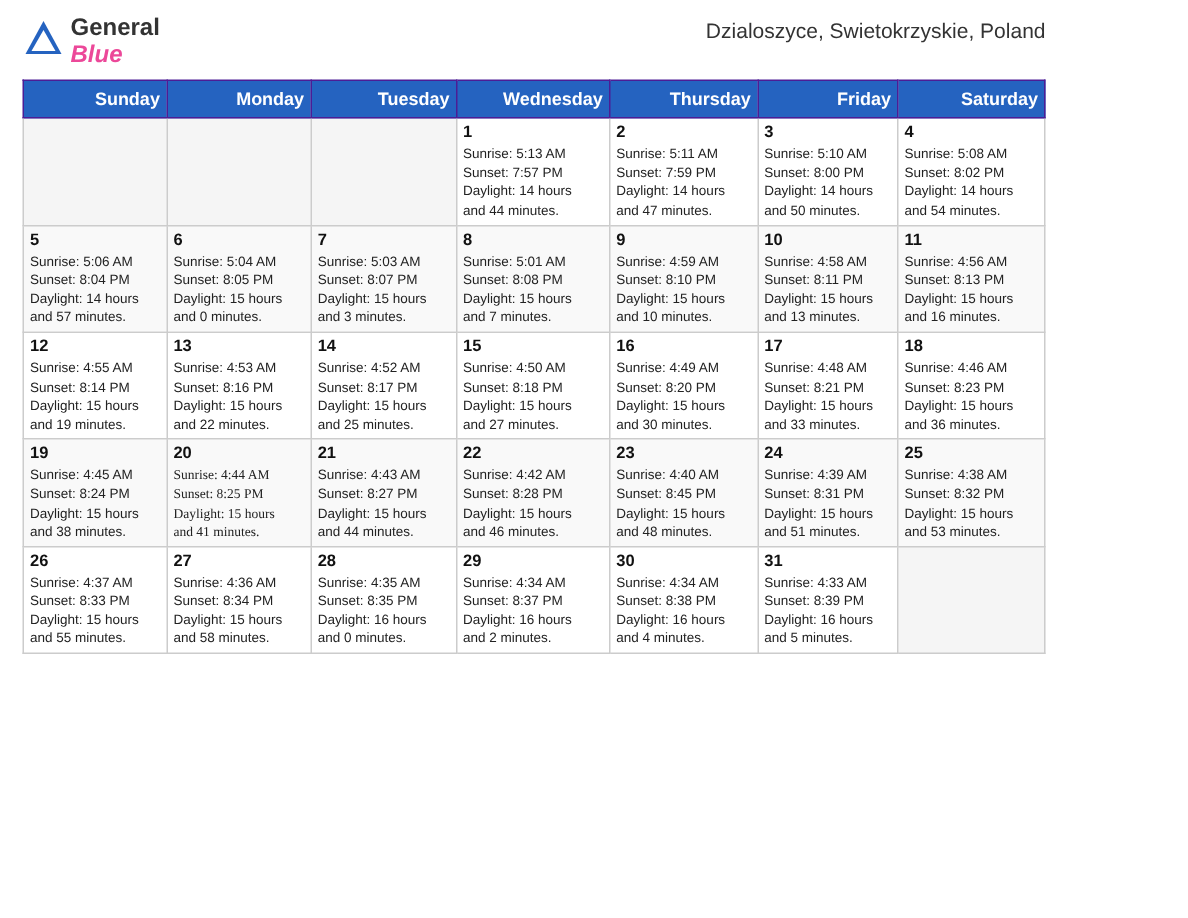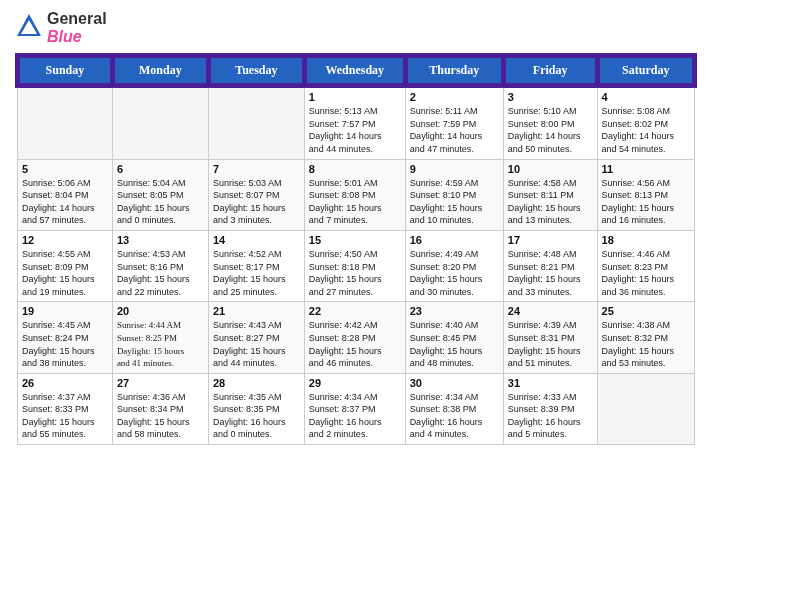--- a/index.html
+++ b/index.html
@@ -57,23 +57,22 @@
     .calendar {
       width: 100%;
       border-collapse: collapse;
     }
     .calendar th {
       background: #2563c0;
       color: #fff;
       font-size: 12px;
       font-weight: bold;
       padding: 5px 4px;
-      text-align: center;
-      border: 5px solid #4c1d95;
-      font-family: Liberation Serif, serif;
+      text-align: right;
+      border: 1px solid #4c1d95;
     }
     .calendar td {
       border: 1px solid #ccc;
       vertical-align: top;
       padding: 3px 4px;
       font-size: 9.5px;
       color: #222;
       width: 113px;
       min-height: 80px;
       background: #fff;
@@ -109,20 +108,21 @@
       <svg class="logo-icon" viewBox="0 0 28 28">
         <polygon points="14,2 26,24 2,24" fill="#2563c0"></polygon>
         <polygon points="14,8 22,22 6,22" fill="#fff"></polygon>
       </svg>
       <div class="logo-text">
         <span class="logo-general">General</span>
         <span class="logo-blue">Blue</span>
       </div>
     </div>
     <div class="title-block">
+      <div class="location">Dzialoszyce, Swietokrzyskie, Poland</div>
     </div>
   </div>
 
   <table class="calendar">
     <thead>
       <tr>
       <th>Sunday</th>
           <th>Monday</th>
           <th>Tuesday</th>
           <th>Wednesday</th>
@@ -213,21 +213,21 @@
             <div class="cell-info" style="white-space: pre-line;">Sunrise: 4:56 AM
 Sunset: 8:13 PM
 Daylight: 15 hours
 and 16 minutes.</div>
           </td>
         </tr>
         <tr>
           <td>
             <div class="day-num">12</div>
             <div class="cell-info" style="white-space: pre-line;">Sunrise: 4:55 AM
-Sunset: 8:09 PM
+Sunset: 8:14 PM
 Daylight: 15 hours
 and 19 minutes.</div>
           </td>
           <td>
             <div class="day-num">13</div>
             <div class="cell-info" style="white-space: pre-line;">Sunrise: 4:53 AM
 Sunset: 8:16 PM
 Daylight: 15 hours
 and 22 minutes.</div>
           </td>

